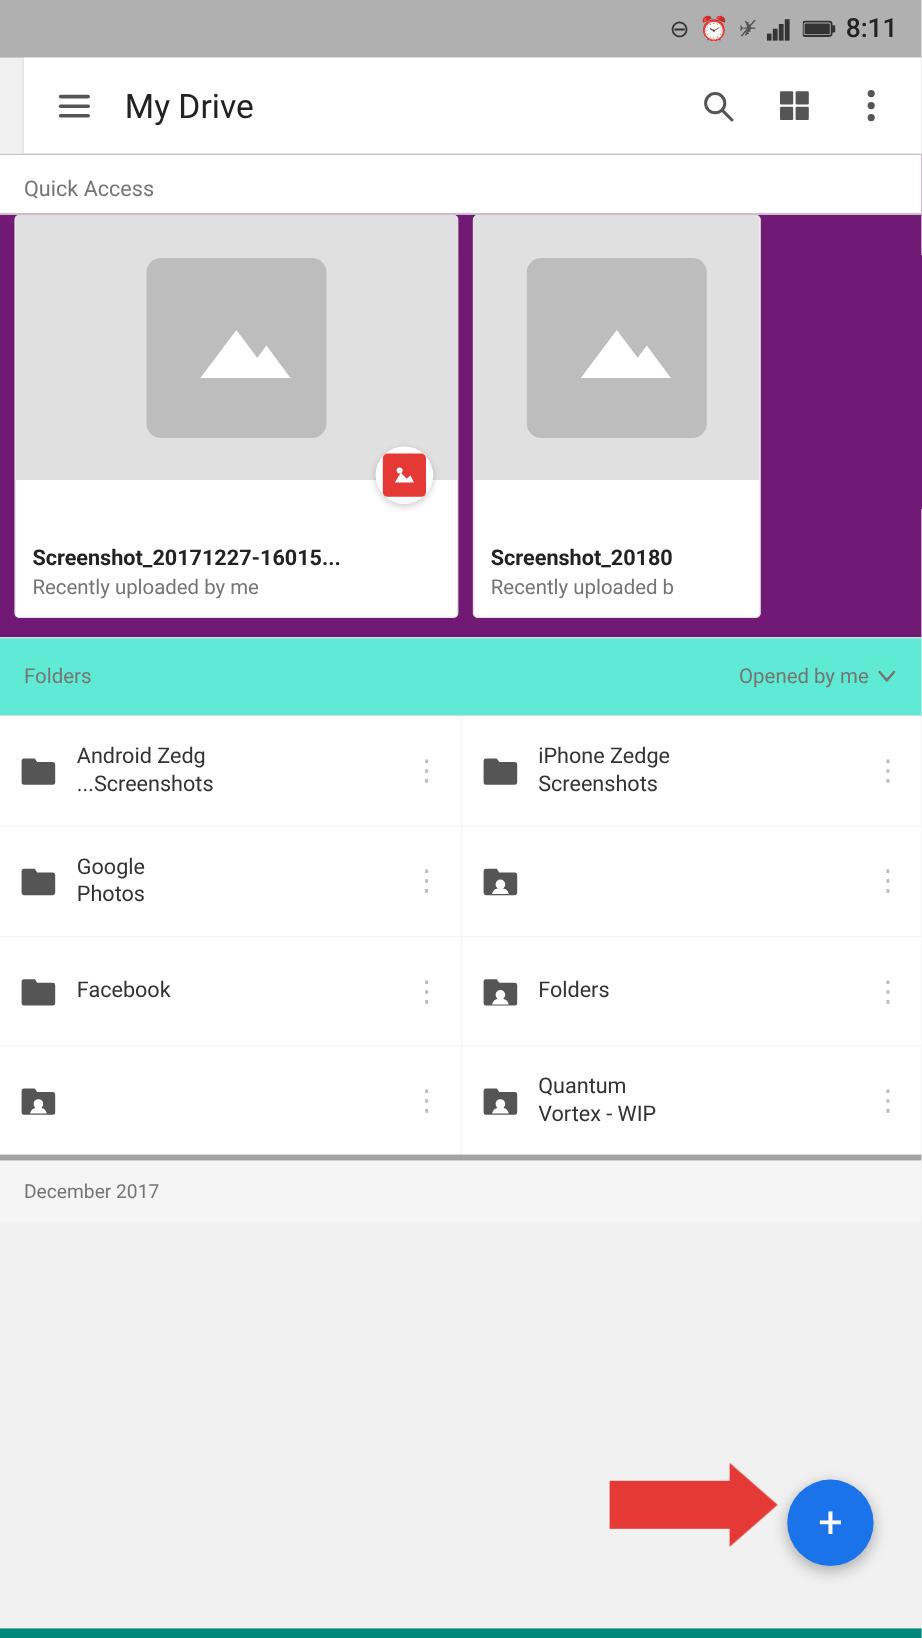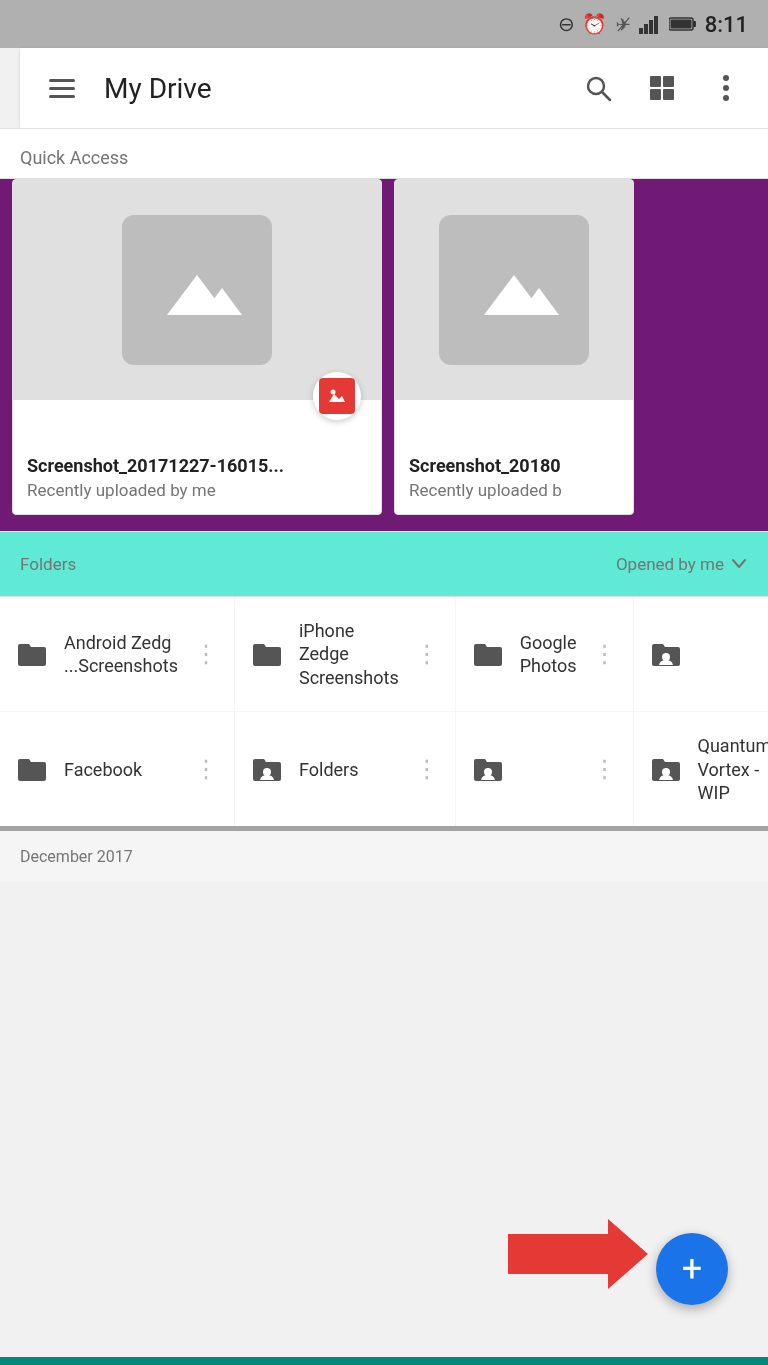--- a/index.html
+++ b/index.html
@@ -177,21 +177,21 @@
       display: flex;
       gap: 6px;
       font-size: 17px;
       color: #757575;
       cursor: pointer;
     }
 
     
     .folders-grid {
       display: grid;
-      grid-template-columns: 1fr 1fr 1fr 1fr;
+      grid-template-columns: 1fr 1fr;
       background: #f5f5f5;
       gap: 1px;
     }
     .folder-item {
       background: #fff;
       display: flex;
       align-items: center;
       padding: 22px 16px;
       cursor: pointer;
       gap: 16px;

